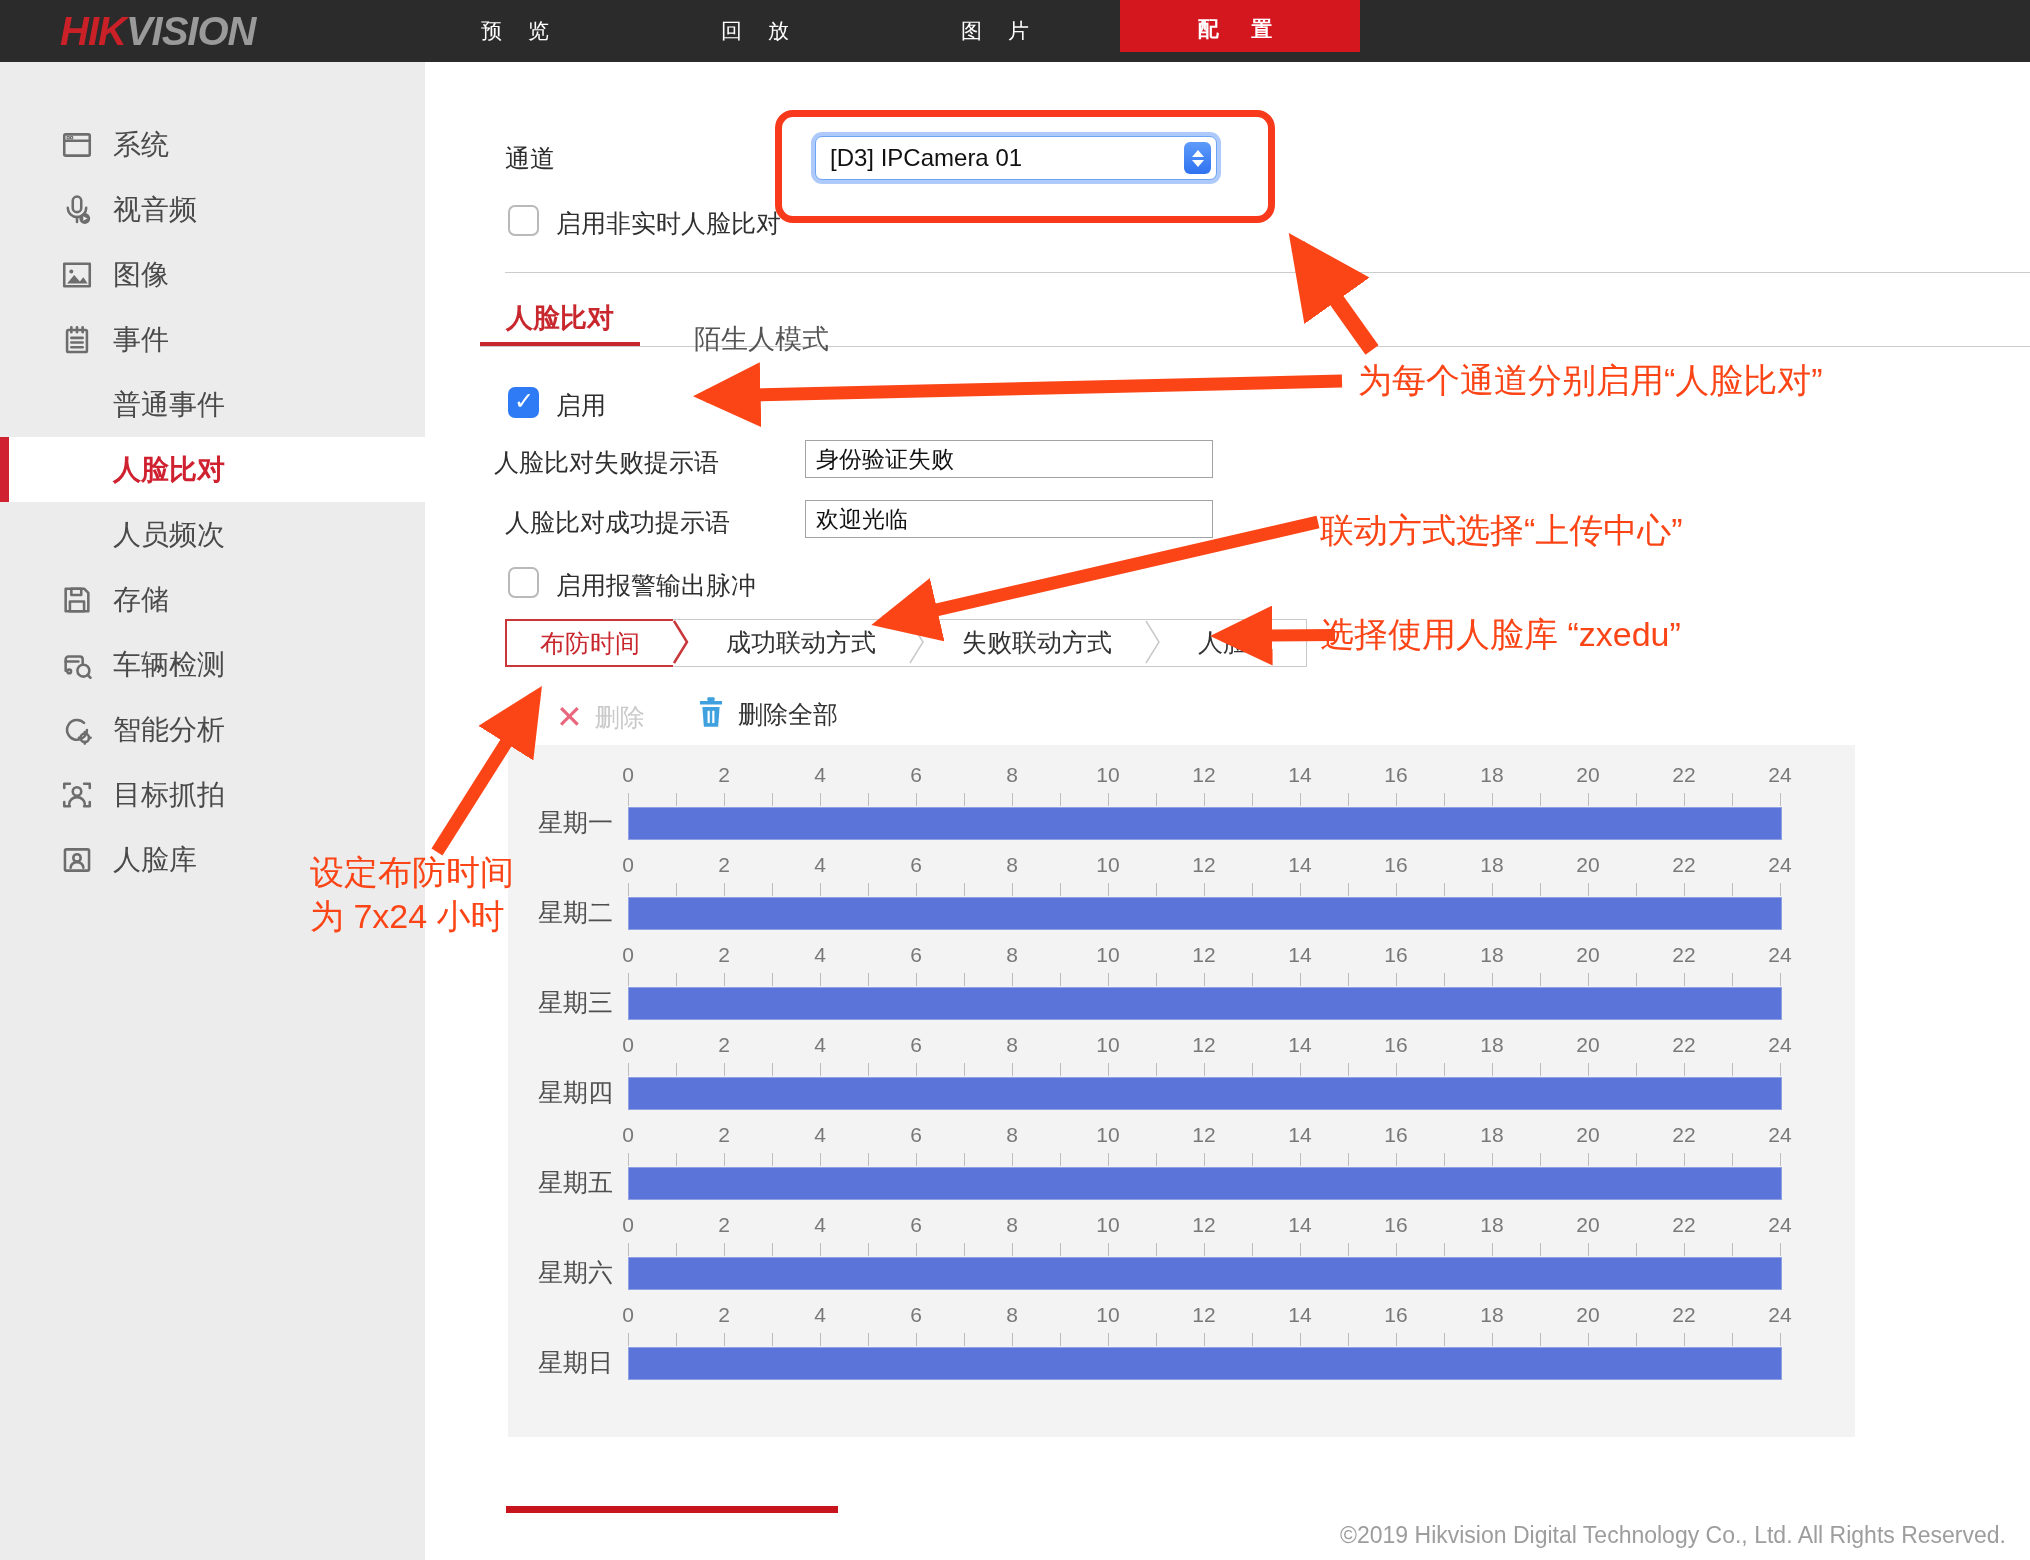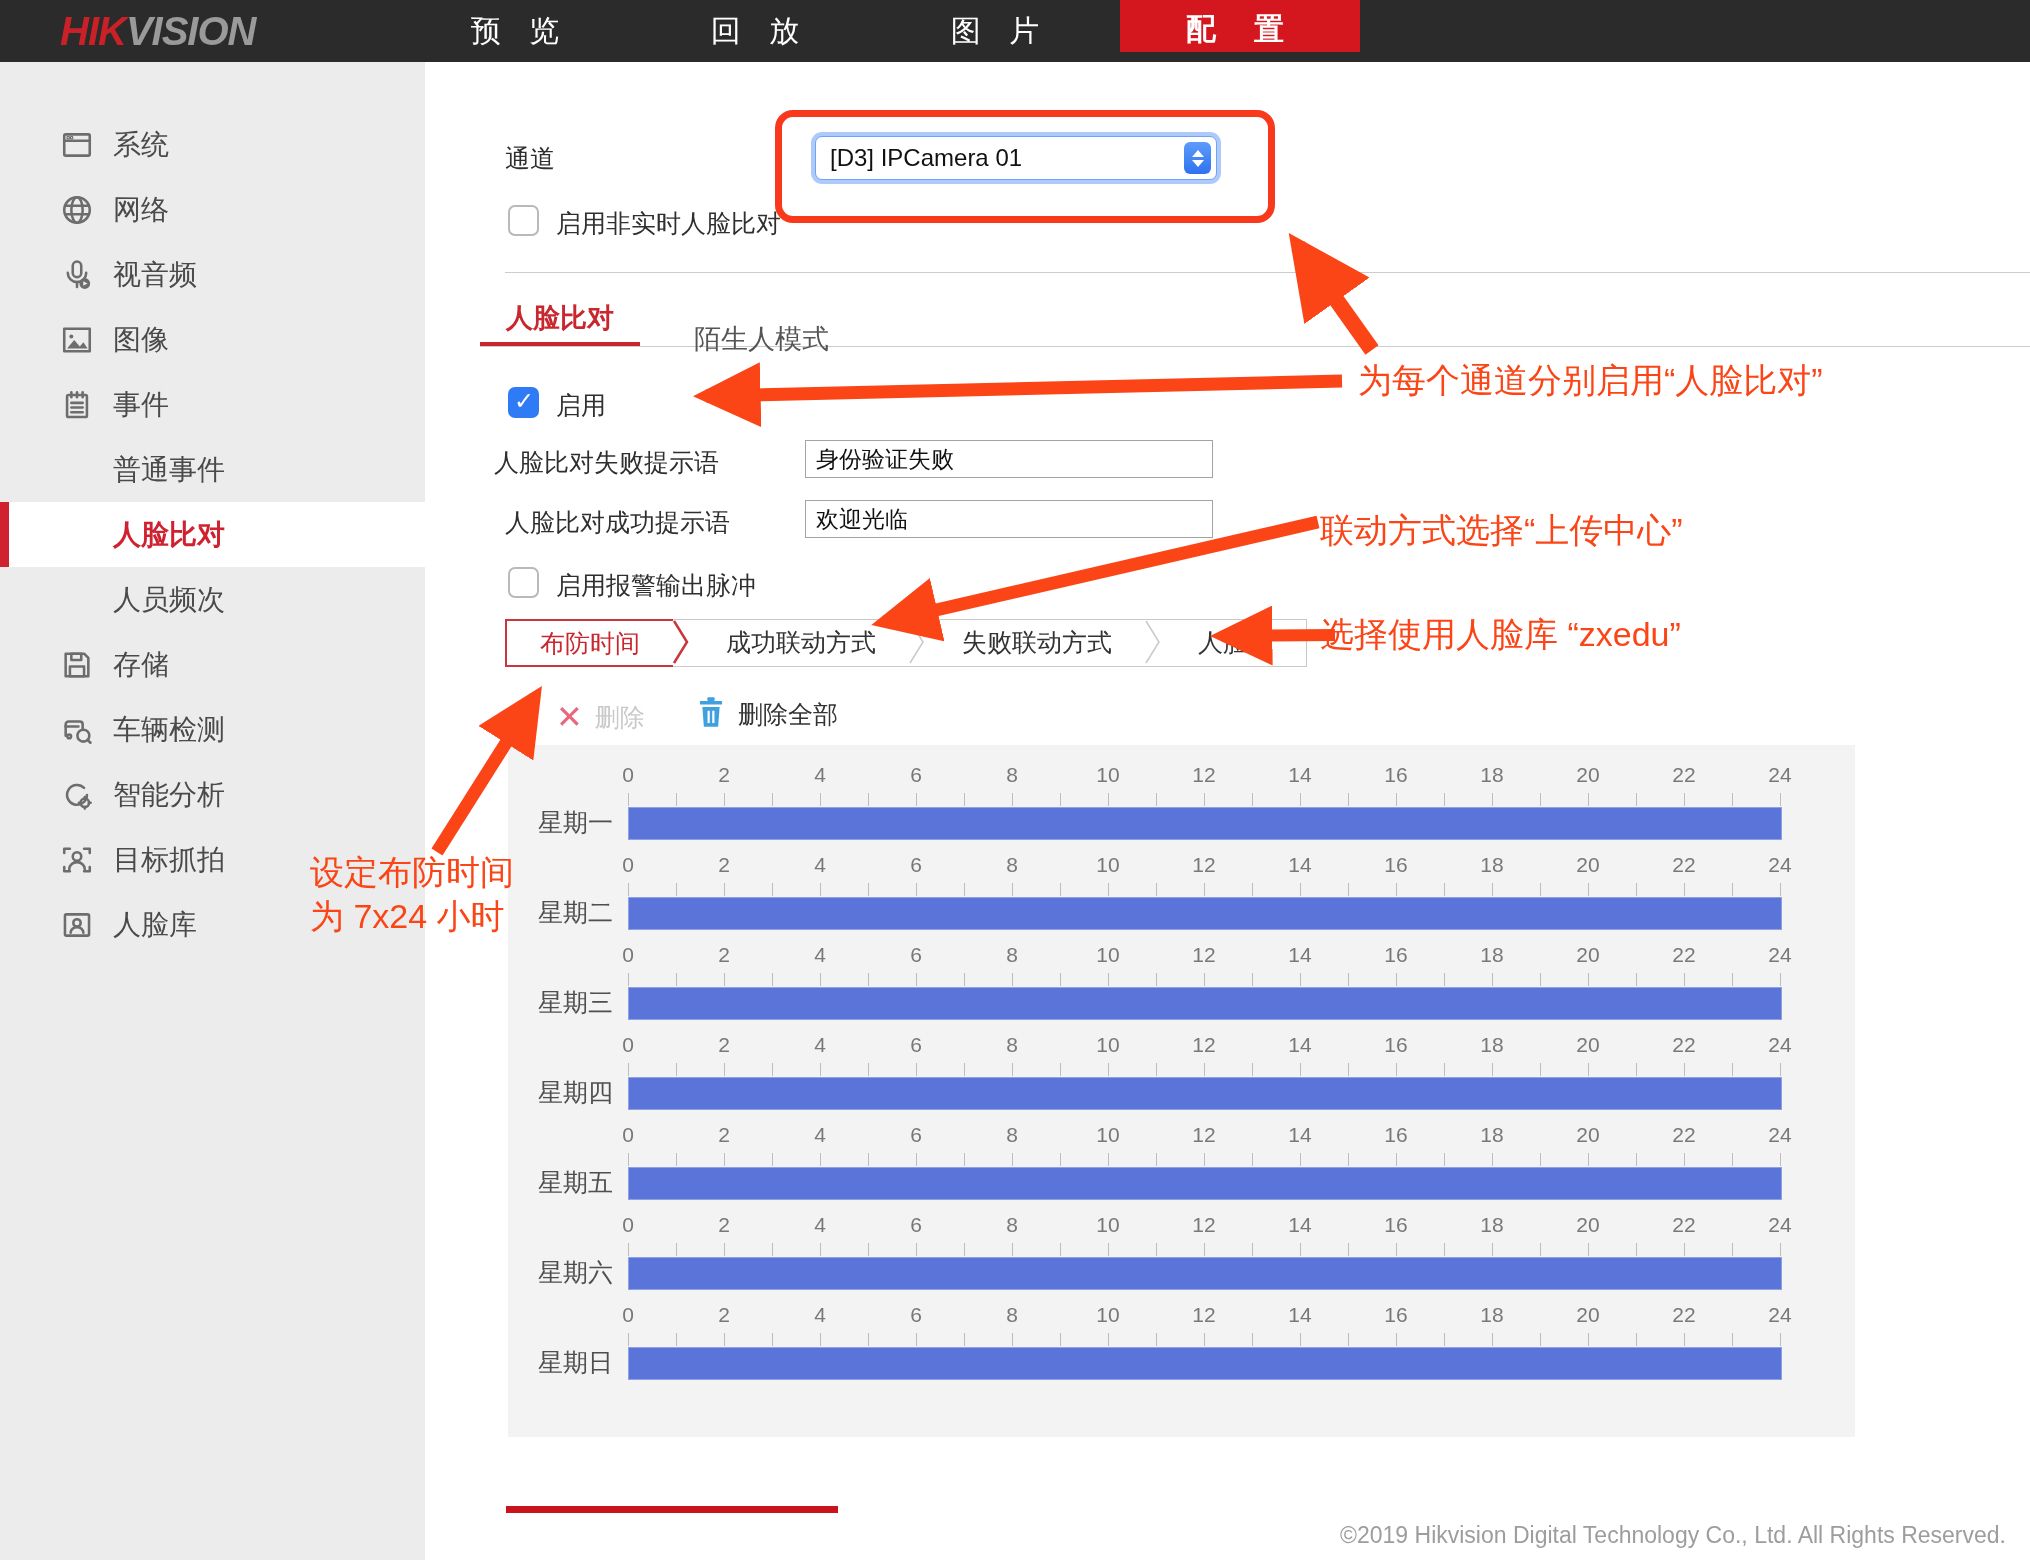--- a/index.html
+++ b/index.html
@@ -10,21 +10,21 @@
     -webkit-font-smoothing:antialiased;
   }
   
   .navbar{position:absolute;left:0;top:0;width:2030px;height:62px;background:#2b2b2b;}
   .logo{position:absolute;left:60px;top:0;height:62px;line-height:62px;
         font-style:italic;font-weight:900;font-size:40px;letter-spacing:-1px;}
   .logo .hik{color:#ca2128;}
   .logo .vision{color:#9a9a9a;}
   .nav-tabs{position:absolute;left:400px;top:0;height:62px;display:flex;}
   .nav-tab{width:240px;height:52px;line-height:62px;text-align:center;
-           color:#ffffff;font-size:30px;letter-spacing:10px;cursor:pointer;}
+           color:#ffffff;font-size:21px;letter-spacing:10px;cursor:pointer;}
   .nav-tab.active{background:#d4161f;font-weight:700;font-family:Liberation Mono, monospace;}
   
   .sidebar{position:absolute;left:0;top:62px;width:425px;height:1498px;background:#ececec;}
   .side-list{padding-top:50px;}
   .side-item{position:relative;height:65px;display:flex;align-items:center;cursor:pointer;}
   .side-item .sicon{position:absolute;left:60px;width:36px;height:36px;display:flex;align-items:center;}
   .side-item .slabel{position:absolute;left:113px;font-size:28px;color:#4a4a4a;}
   .side-item.active{background:#ffffff;}
   .side-item.active::before{content:"";position:absolute;left:0;top:0;bottom:0;width:9px;background:#cf2130;}
   .side-item.active .slabel{color:#cf2130;font-weight:700;}
@@ -114,31 +114,20 @@
         <svg width="34" height="34" viewBox="0 0 24 24">
             <rect x="3" y="4.5" width="18" height="15" rx="1"></rect>
             <line x1="3" y1="9" x2="21" y2="9"></line>
             <circle cx="5.8" cy="6.8" r="0.4"></circle>
             <circle cx="8.2" cy="6.8" r="0.4"></circle>
           </svg>
       </span>
         <span class="slabel">系统</span>
     </div>
 
-    <div class="side-item">
-      <span class="sicon">
-        <svg width="34" height="34" viewBox="0 0 24 24">
-            <circle cx="12" cy="12" r="9"></circle>
-            <ellipse cx="12" cy="12" rx="4" ry="9"></ellipse>
-            <line x1="4" y1="9" x2="20" y2="9"></line>
-            <line x1="4" y1="15" x2="20" y2="15"></line>
-          </svg>
-      </span>
-        <span class="slabel">网络</span>
-    </div>
 
     <div class="side-item">
       <span class="sicon">
         <svg width="34" height="34" viewBox="0 0 24 24">
             <rect x="9" y="2.5" width="6" height="11" rx="3"></rect>
             <path d="M5.5,10.5 a6.5,6.5 0 0 0 13,0"></path>
             <line x1="12" y1="17" x2="12" y2="20.5"></line>
             <circle cx="17.5" cy="18" r="3.8" fill="#6d6d6d" stroke="none"></circle>
             <path d="M16.4,16.4 l3,1.6 -3,1.6 z" fill="#ececec" stroke="none"></path>
           </svg>

